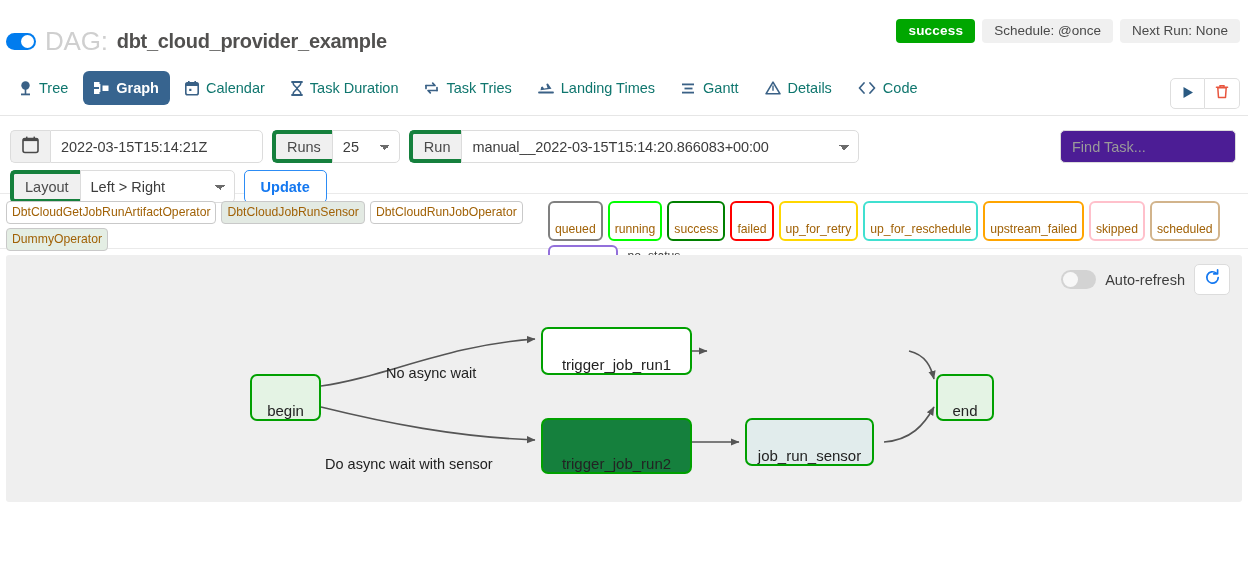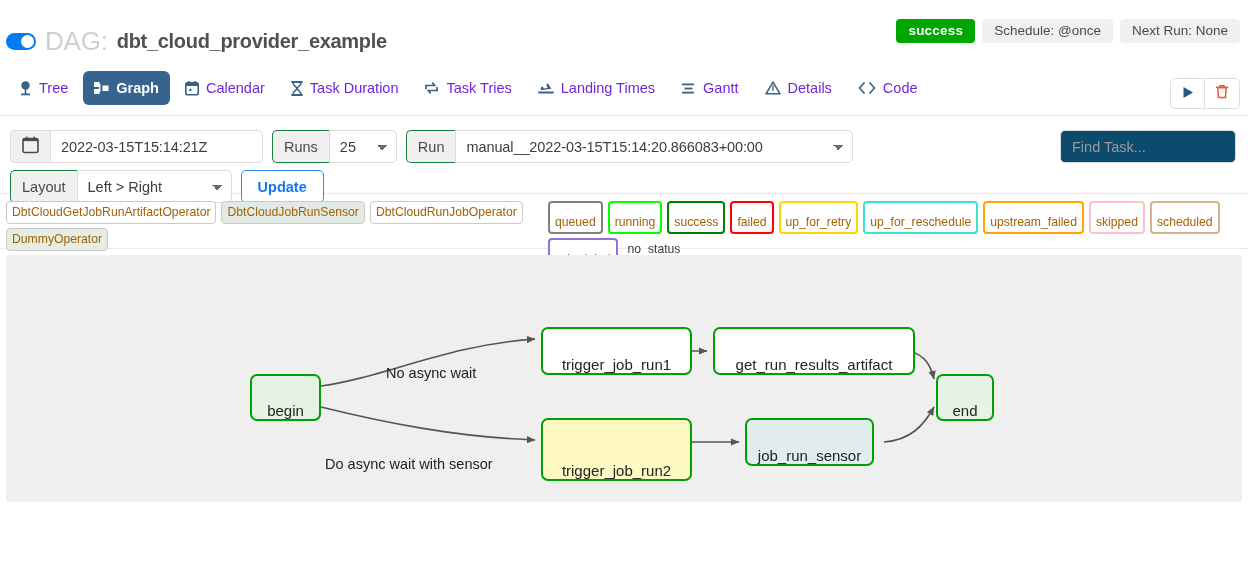--- a/index.html
+++ b/index.html
@@ -89,21 +89,21 @@
     position: absolute;
     left: 8px; top: 3px;
   }
   .tab {
     display: flex;
     align-items: center;
     gap: 7px;
     padding: 9px 11px;
     border-radius: 6px;
     font-size: 14.5px;
-    color: #6d28d9;
+    color: #0f766e;
     cursor: pointer;
     white-space: nowrap;
   }
   .tab.active {
     background: #37648f;
     color: #ffffff;
     font-weight: bold;
   }
   .tab svg { display: block; }
   .nav-actions {
@@ -126,21 +126,21 @@
     position: relative;
     padding: 14px 10px 10px;
     border-bottom: 1px solid #eaeaea;
     height: 78px;
   }
   .filter-row { display: flex; align-items: center; }
   .filter-row.second { margin-top: 7px; }
   .grp { display: flex; align-items: flex-end; }
   .addon {
     background: #f0f0f0;
-    border: 1px solid #15803d;
+    border: 4px solid #15803d;
     font-size: 14.5px;
     color: #4a4a4a;
     padding: 6px 11px;
     height: 33px;
     display: flex; align-items: center;
     white-space: nowrap;
   }
   .addon.left { border-radius: 5px 0 0 5px; border-right: none; }
   .ctl {
     border: 1px solid #dcdcdc;
@@ -188,21 +188,21 @@
     padding: 0 16px;
     cursor: pointer;
     font-family: "Liberation Sans", sans-serif;
   }
   .find-task {
     position: absolute;
     right: 12px; top: 14px;
     width: 176px; height: 33px;
     border: 1px solid #dcdcdc;
     border-radius: 5px;
-    background: #0c4a6e;
+    background: #4c1d95;
     font-size: 14.5px;
     color: #9a9a9a;
     padding: 0 11px;
     font-family: "Liberation Sans", sans-serif;
   }
   .find-task::placeholder { color: #9a9a9a; }
 
   
   .legend {
     padding: 8px 6px 9px;
@@ -218,21 +218,21 @@
     font-size: 12.2px;
     line-height: 1;
     padding: 4px 5px 5px;
     border: 1px solid #c9c9c9;
     border-radius: 4px;
     background: #ffffff;
     color: #a16207;
     white-space: nowrap;
     cursor: pointer;
   }
-  .chip.state { border-width: 2px; padding: 13px 5px 4px; }
+  .chip.state { border-width: 2px; padding: 20px 5px 4px; border-radius: 6px; }
   .nostate {
     font-size: 12.2px;
     color: #3d3d3d;
     padding: 4px 5px 5px;
     white-space: nowrap;
   }
 
   
   .graph-wrap {
     position: relative;
@@ -499,20 +499,32 @@
     </div>
     <div class="chip-row">
       <span class="chip state" style="border-color:#9370db">scheduled</span>
       <span class="nostate">no_status</span>
     </div>
   </div>
 </div>
 
 <div class="graph-wrap">
 
+  <div class="refresh-row">
+    <div class="switch"></div>
+    <span class="refresh-label">Auto-refresh</span>
+    <div class="refresh-btn">
+      <span>
+        <svg width="17" height="17" viewBox="0 0 17 17">
+          <path d="M14.2 8.5a5.7 5.7 0 1 1-1.9-4.3" fill="none" stroke="#1478f0" stroke-width="1.7" stroke-linecap="round"></path>
+          <path d="M13.6 0.9v3.9h-3.9" fill="none" stroke="#1478f0" stroke-width="1.7" stroke-linecap="round" stroke-linejoin="round"></path>
+        </svg>
+      </span>
+    </div>
+  </div>
 
   <svg class="graph-svg" width="1236" height="247">
     <defs>
       <marker id="arrow" viewBox="0 0 10 10" refX="8.5" refY="5" markerWidth="6" markerHeight="6" orient="auto-start-reverse">
         <path d="M0 1.2 L9 5 L0 8.8 z" fill="#555555"></path>
       </marker>
     </defs>
     <g fill="none" stroke="#555555" stroke-width="1.6" marker-end="url(#arrow)">
       <path d="M315,131 C 380,122 440,90 529,84"></path>
       <path d="M315,152 C 380,168 450,182 529,185"></path>
@@ -522,24 +534,21 @@
       <path d="M878,187 C 905,185 918,170 928,152"></path>
     </g>
   </svg>
 
   <div class="node-box" style="left:244px; top:119px; width:71px; height:47px; background:#e4f3e4;">
     <span>begin</span>
   </div>
   <div class="node-box" style="left:535px; top:72px; width:151px; height:48px; background:#ffffff;">
     <span>trigger_job_run1</span>
   </div>
-  <div class="node-box" style="left:707px; top:72px; width:202px; height:48px; background:#ffffff;">
-    <span>get_run_results_artifact</span>
-  </div>
-  <div class="node-box" style="left:535px; top:163px; width:151px; height:63px; background:#fef9c3;">
+  <div class="node-box" style="left:535px; top:163px; width:151px; height:56px; background:#15803d;">
     <span>trigger_job_run2</span>
   </div>
   <div class="node-box" style="left:739px; top:163px; width:129px; height:48px; background:#e1ecec;">
     <span>job_run_sensor</span>
   </div>
   <div class="node-box" style="left:930px; top:119px; width:58px; height:47px; background:#e4f3e4;">
     <span>end</span>
   </div>
 
   <div class="edge-label" style="left:380px; top:110px;">No async wait</div>

